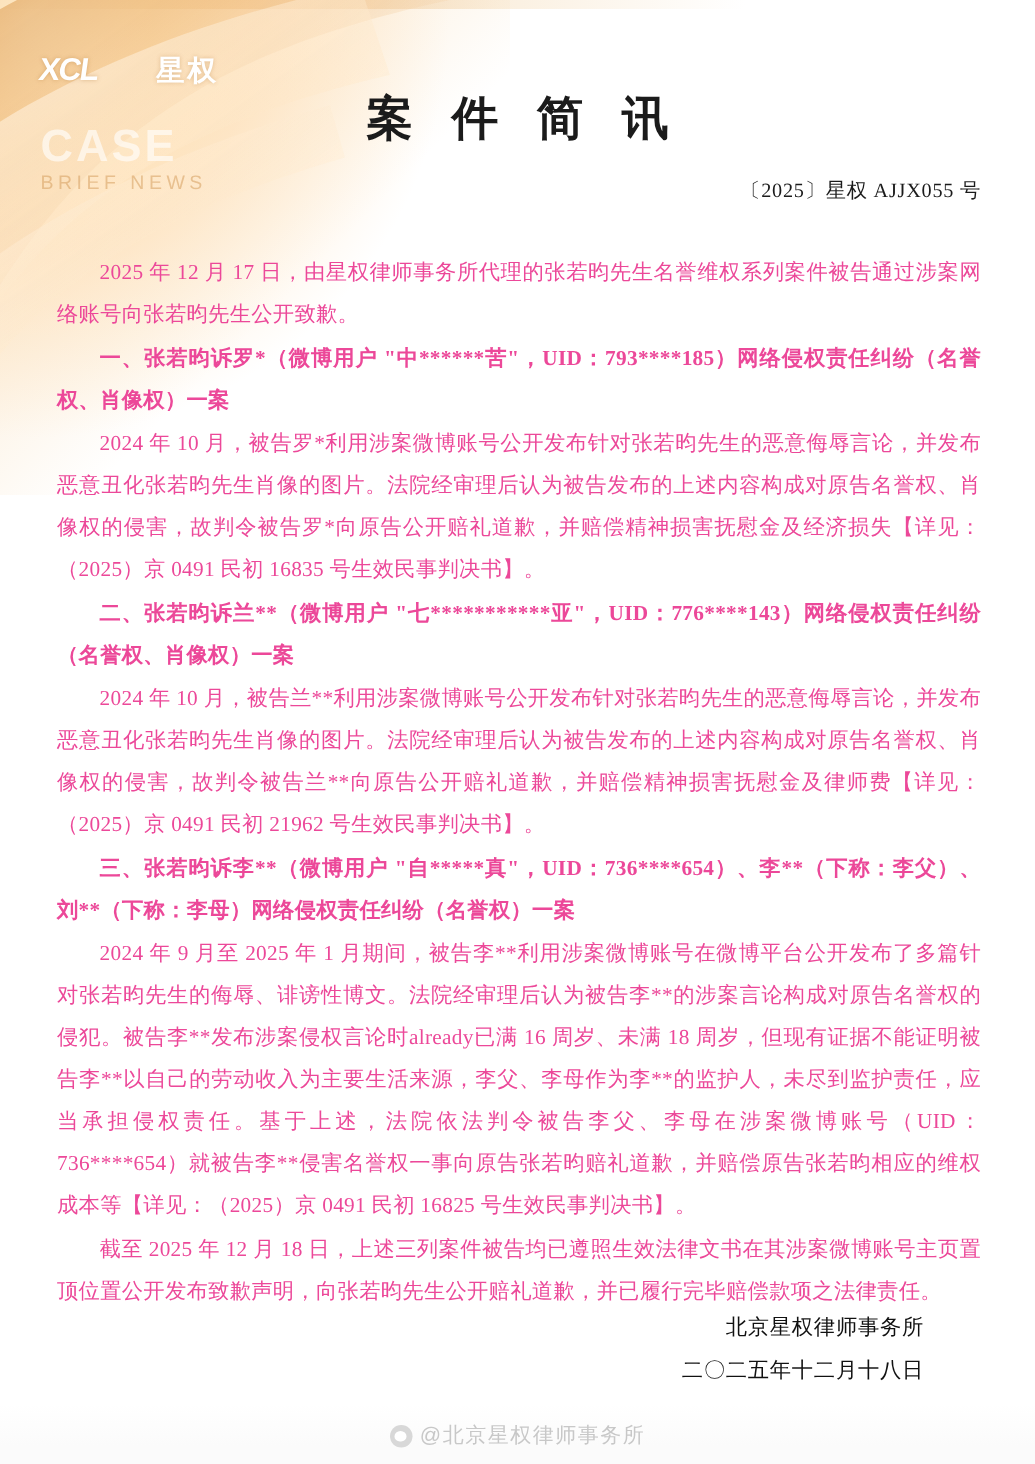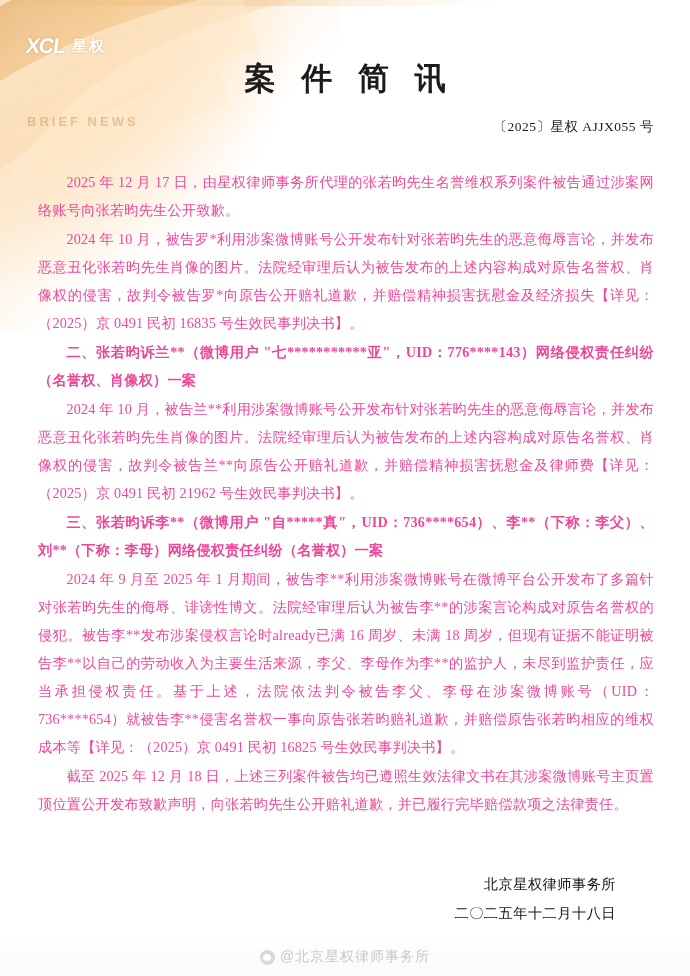--- a/index.html
+++ b/index.html
@@ -46,39 +46,40 @@
     display: flex; align-items: center; gap: 7px;
   }
   .logo-mark {
     font-family: "Liberation Sans", sans-serif;
     font-size: 21px; font-weight: 700; letter-spacing: -1px;
     color: #ffffff;
     text-shadow: 0 0 3px rgba(160,96,30,.35);
     transform: skewX(-8deg);
   }
   .logo-text {
-    font-size: 15px; font-weight: 700;
+    font-size: 19px; font-weight: 700;
     color: #ffffff;
     letter-spacing: 2px;
     text-shadow: 0 0 3px rgba(160,96,30,.3);
+    margin-left: 32px;
   }
   .watermark-case {
     position: absolute;
     top: 82px; left: 27px;
     font-family: "Liberation Sans", sans-serif;
     font-size: 30px; font-weight: 700;
     letter-spacing: 2px;
     color: rgba(255,255,255,.62);
     line-height: 1.05;
   }
   .watermark-sub {
     position: absolute;
     top: 114px; left: 27px;
     font-family: "Liberation Sans", sans-serif;
-    font-size: 13px; font-weight: 700;
+    font-size: 13px; font-weight: 400;
     letter-spacing: 3px;
     color: rgba(214,158,94,.55);
   }
   
   .doc-title {
     position: absolute;
     top: 58px; left: 0; right: 0;
     text-align: center;
     font-size: 31px;
     font-weight: 700;
@@ -174,27 +175,29 @@
     </defs>
     <path d="M-40,120 C60,40 160,10 300,-20 L340,60 C200,90 110,140 40,250 Z" fill="url(#gA)"></path>
     <path d="M-40,200 C40,130 140,80 280,50 L300,110 C170,140 80,190 20,290 Z" fill="url(#gB)"></path>
     <path d="M-40,300 C20,230 120,170 260,130 L270,165 C150,200 60,250 10,340 Z" fill="url(#gB)" opacity=".7"></path>
   </svg>
 
   <div class="logo">
     <span class="logo-mark">XCL</span>
     <span class="logo-text">星权</span>
   </div>
+  <div class="watermark-case">CASE</div>
   <div class="watermark-sub">BRIEF NEWS</div>
 
   <div class="doc-title">案 件 简 讯</div>
   <div class="doc-code">〔2025〕星权 AJJX055 号</div>
 
   <div class="content">
     <p>2025 年 12 月 17 日，由星权律师事务所代理的张若昀先生名誉维权系列案件被告通过涉案网络账号向张若昀先生公开致歉。</p>
+    <p class="bold">一、张若昀诉罗*（微博用户 "中******苦"，UID：793****185）网络侵权责任纠纷（名誉权、肖像权）一案</p>
     <p>2024 年 10 月，被告罗*利用涉案微博账号公开发布针对张若昀先生的恶意侮辱言论，并发布恶意丑化张若昀先生肖像的图片。法院经审理后认为被告发布的上述内容构成对原告名誉权、肖像权的侵害，故判令被告罗*向原告公开赔礼道歉，并赔偿精神损害抚慰金及经济损失【详见：（2025）京 0491 民初 16835 号生效民事判决书】。</p>
     <p class="bold">二、张若昀诉兰**（微博用户 "七***********亚"，UID：776****143）网络侵权责任纠纷（名誉权、肖像权）一案</p>
     <p>2024 年 10 月，被告兰**利用涉案微博账号公开发布针对张若昀先生的恶意侮辱言论，并发布恶意丑化张若昀先生肖像的图片。法院经审理后认为被告发布的上述内容构成对原告名誉权、肖像权的侵害，故判令被告兰**向原告公开赔礼道歉，并赔偿精神损害抚慰金及律师费【详见：（2025）京 0491 民初 21962 号生效民事判决书】。</p>
     <p class="bold">三、张若昀诉李**（微博用户 "自*****真"，UID：736****654）、李**（下称：李父）、刘**（下称：李母）网络侵权责任纠纷（名誉权）一案</p>
     <p>2024 年 9 月至 2025 年 1 月期间，被告李**利用涉案微博账号在微博平台公开发布了多篇针对张若昀先生的侮辱、诽谤性博文。法院经审理后认为被告李**的涉案言论构成对原告名誉权的侵犯。被告李**发布涉案侵权言论时already已满 16 周岁、未满 18 周岁，但现有证据不能证明被告李**以自己的劳动收入为主要生活来源，李父、李母作为李**的监护人，未尽到监护责任，应当承担侵权责任。基于上述，法院依法判令被告李父、李母在涉案微博账号（UID：736****654）就被告李**侵害名誉权一事向原告张若昀赔礼道歉，并赔偿原告张若昀相应的维权成本等【详见：（2025）京 0491 民初 16825 号生效民事判决书】。</p>
     <p>截至 2025 年 12 月 18 日，上述三列案件被告均已遵照生效法律文书在其涉案微博账号主页置顶位置公开发布致歉声明，向张若昀先生公开赔礼道歉，并已履行完毕赔偿款项之法律责任。</p>
   </div>
 
   <div class="sign org">北京星权律师事务所</div>
   <div class="sign date">二〇二五年十二月十八日</div>

